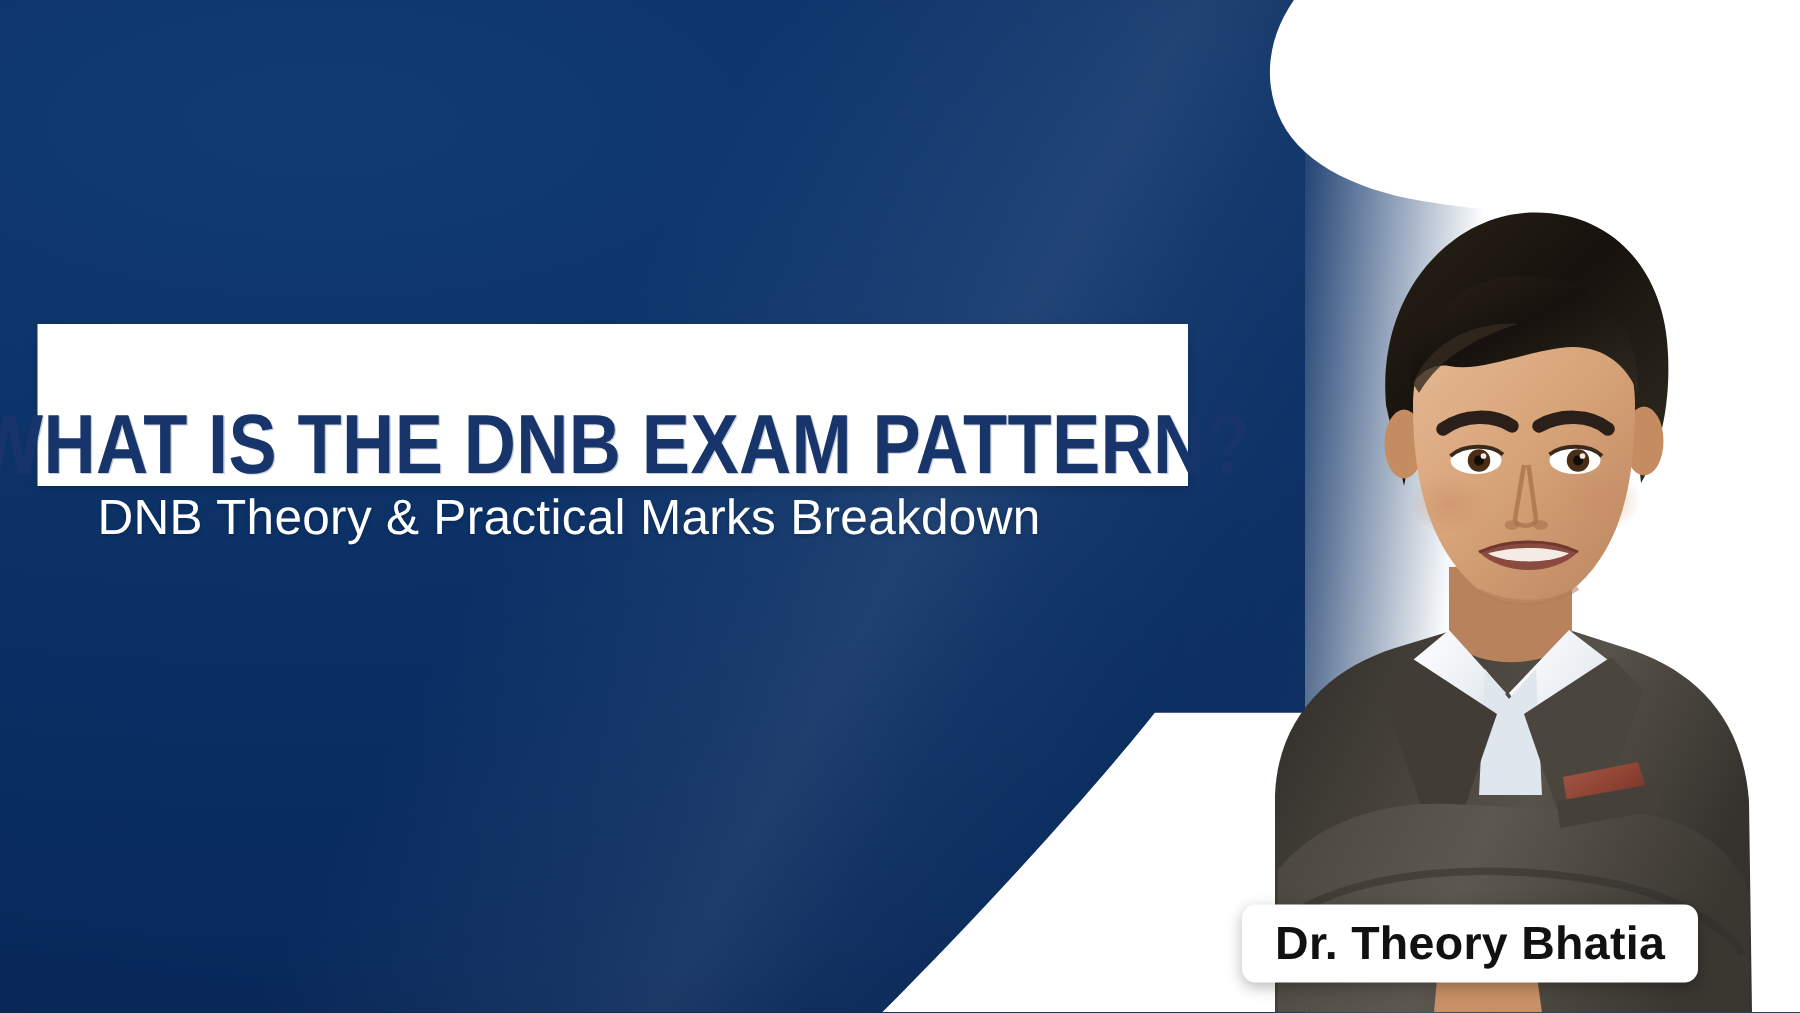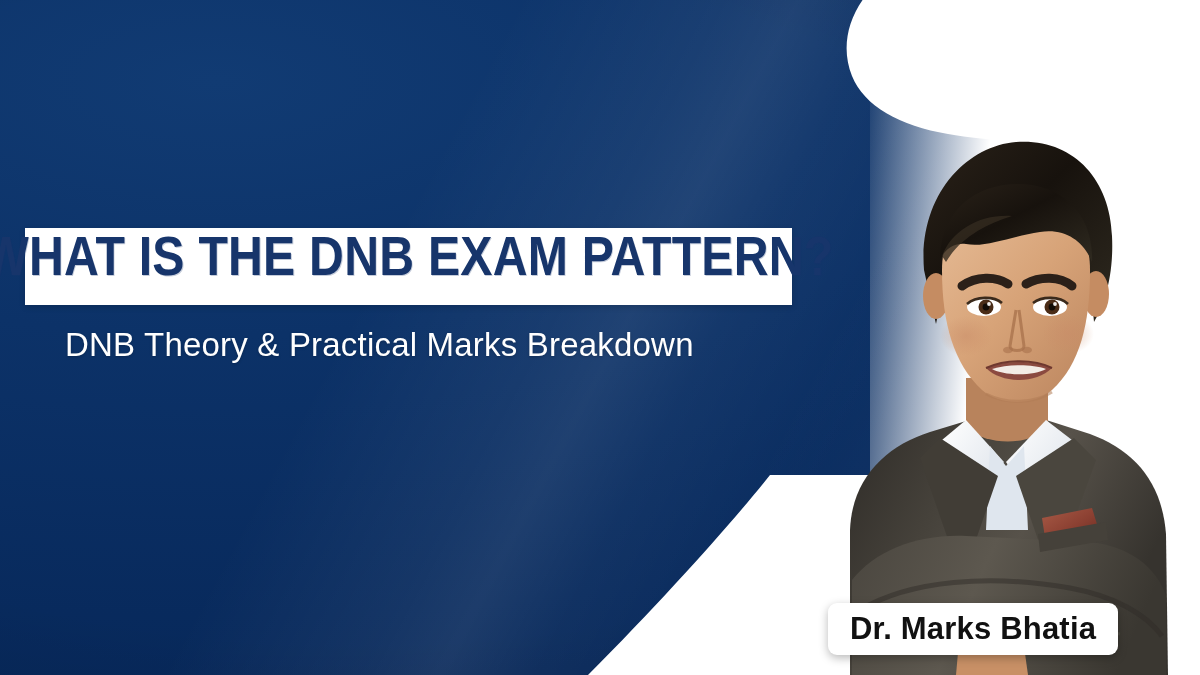--- a/index.html
+++ b/index.html
@@ -83,27 +83,26 @@
     background: linear-gradient(95deg, rgba(255,255,255,0) 0%, #ffffff 34%, #ffffff 100%);
     pointer-events: none;
   }
 
   
   .title-banner {
     position: absolute;
     left: 25px;
     top: 216px;
     width: 767px;
-    height: 77px;
+    height: 108px;
     background: #ffffff;
     box-shadow: 0 2px 6px rgba(0,0,0,.16);
     display: flex;
-    align-items: flex-start;
+    align-items: flex-end;
     justify-content: center;
-    margin-top: 12px;
   }
   .title-text {
     color: #17356b;
     font-family: "Liberation Sans Narrow", "Liberation Sans", sans-serif;
     font-weight: 700;
     font-size: 56px;
     letter-spacing: 0.3px;
     line-height: 1;
     white-space: nowrap;
     transform: scaleX(0.86);
@@ -312,16 +311,16 @@
     <path d="M 196 284 C 216 294, 244 294, 262 282" fill="none" stroke="#b07c55" stroke-width="3" opacity=".55"></path>
   </svg>
 
   <div class="title-banner">
     <div class="title-text">WHAT IS THE DNB EXAM PATTERN?</div>
   </div>
 
   <div class="subtitle">DNB Theory &amp; Practical Marks Breakdown</div>
 
   <div class="name-badge">
-    <span>Dr. Marks Bhatia</span>
+    <span>Dr. Theory Bhatia</span>
   </div>
 
 </div>
 
 </body></html>

